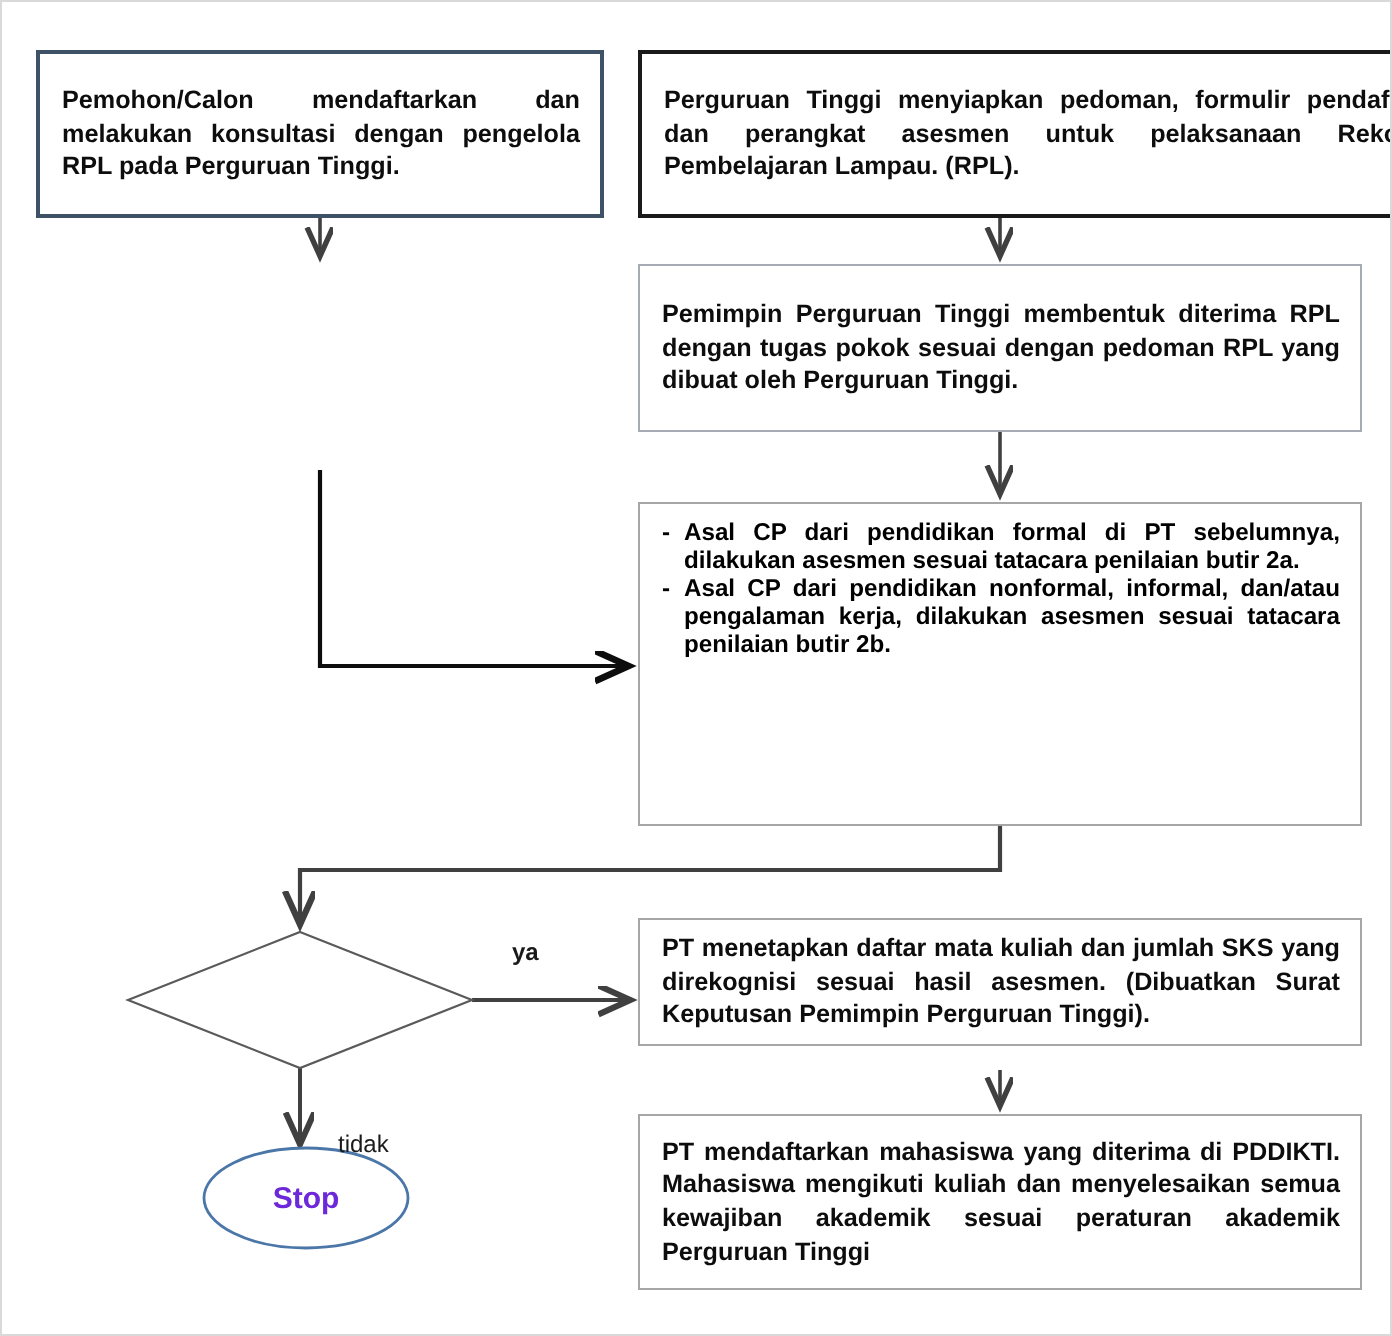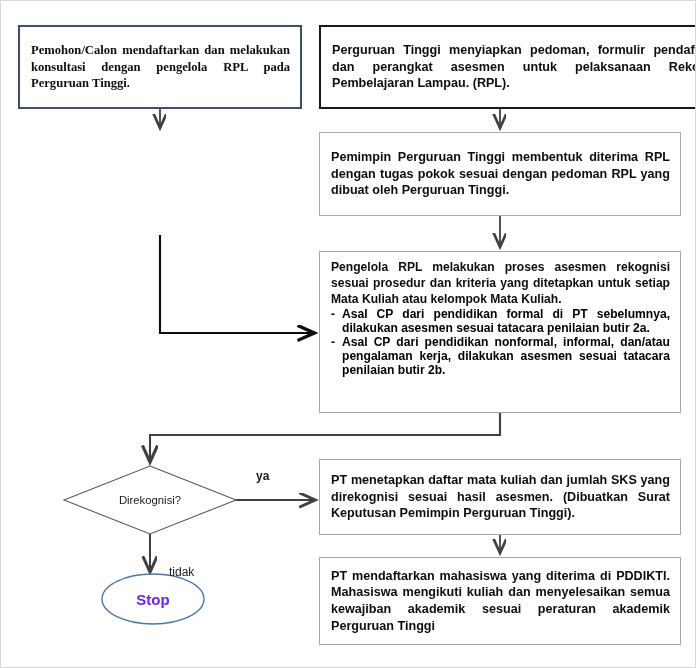--- a/index.html
+++ b/index.html
@@ -54,26 +54,26 @@
   .box-grey2 {
     border: 1px solid #a6a6a6;
   }
   .pad {
     padding: 7px 10px 7px 11px;
   }
   .fs13 { font-size: 12.6px; }
   .fs12 { font-size: 12.1px; }
 
   
-  #node-apply      { left: 17px;  top: 24px;  width: 284px; height: 84px; font-family: Liberation Serif, serif; }
+  #node-apply      { left: 17px;  top: 24px;  width: 284px; height: 84px; }
   #node-pt-prepare { left: 318px; top: 24px;  width: 422px; height: 84px; }
   #node-portfolio  { left: 17px;  top: 131px; width: 284px; height: 103px; }
   #node-leader     { left: 318px; top: 131px; width: 362px; height: 84px; }
   #node-assessment { left: 318px; top: 250px; width: 362px; height: 162px; }
-  #node-determine  { left: 318px; top: 458px; width: 362px; height: 76px; }
+  #node-determine  { left: 318px; top: 458px; width: 362px; height: 64px; }
   #node-register   { left: 318px; top: 556px; width: 362px; height: 88px; }
 
   
   #node-decision {
     position: absolute;
     left: 63px;
     top: 465px;
     width: 172px;
     height: 68px;
   }
@@ -174,21 +174,20 @@
     <div class="txt fs13">Perguruan Tinggi menyiapkan pedoman, formulir pendaftaran, dan perangkat asesmen untuk pelaksanaan Rekognisi Pembelajaran Lampau. (RPL).</div>
   </div>
 
 
   <div class="node box-grey pad" id="node-leader">
     <div class="txt fs13">Pemimpin Perguruan Tinggi membentuk diterima RPL dengan tugas pokok sesuai dengan pedoman RPL yang dibuat oleh Perguruan Tinggi.</div>
   </div>
 
   <div class="node box-grey2 pad" id="node-assessment" style="align-items:flex-start;">
     <div style="width:100%;">
-      <div class="txt fs12">Pengelola RPL melakukan proses asesmen rekognisi sesuai prosedur dan kriteria yang ditetapkan untuk setiap Mata Kuliah atau kelompok Mata Kuliah.</div>
       <div class="bullets">
         <div class="bullet-row fs12">
           <span class="dash">-</span>
           <span class="btxt">Asal CP dari pendidikan formal di PT sebelumnya, dilakukan asesmen sesuai tatacara penilaian butir 2a.</span>
         </div>
         <div class="bullet-row fs12">
           <span class="dash">-</span>
           <span class="btxt">Asal CP dari pendidikan nonformal, informal, dan/atau pengalaman kerja, dilakukan asesmen sesuai tatacara  penilaian butir 2b.</span>
         </div>
       </div>
@@ -196,23 +195,20 @@
   </div>
 
   <div class="node box-grey2 pad" id="node-determine">
     <div class="txt fs13">PT menetapkan daftar mata kuliah dan jumlah SKS yang direkognisi sesuai hasil asesmen. (Dibuatkan Surat Keputusan Pemimpin Perguruan Tinggi).</div>
   </div>
 
   <div class="node box-grey2 pad" id="node-register">
     <div class="txt fs13">PT mendaftarkan mahasiswa yang diterima di PDDIKTI. Mahasiswa mengikuti kuliah dan menyelesaikan semua kewajiban akademik sesuai peraturan akademik Perguruan Tinggi</div>
   </div>
 
-  <div id="node-decision">
-    <div class="dtext">Direkognisi?</div>
-  </div>
 
   <div id="node-stop">
     <div class="stext">Stop</div>
   </div>
 
   <div class="edge-label" id="label-ya">ya</div>
   <div class="edge-label" id="label-tidak">tidak</div>
 
 </div>
 

